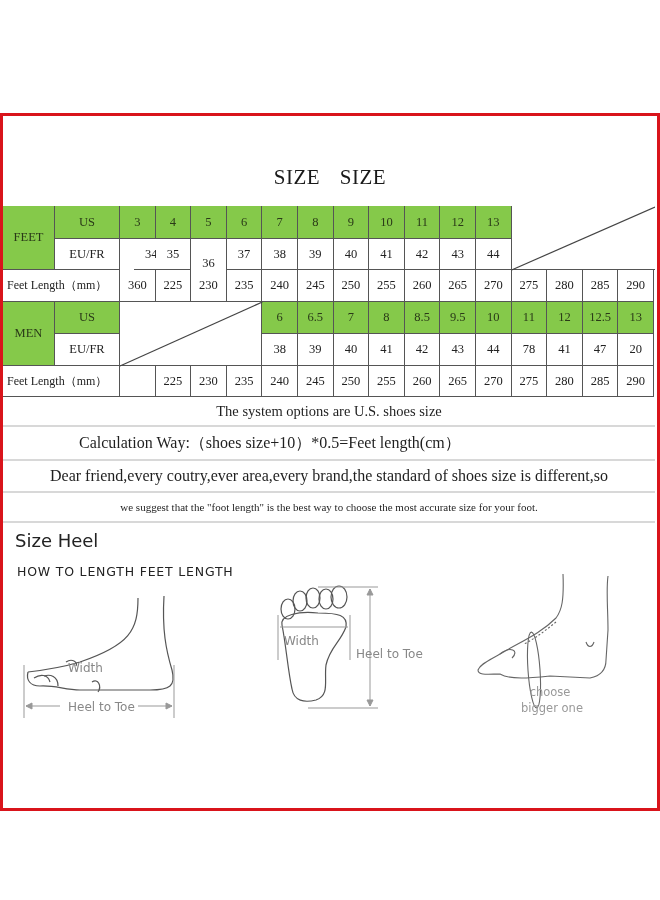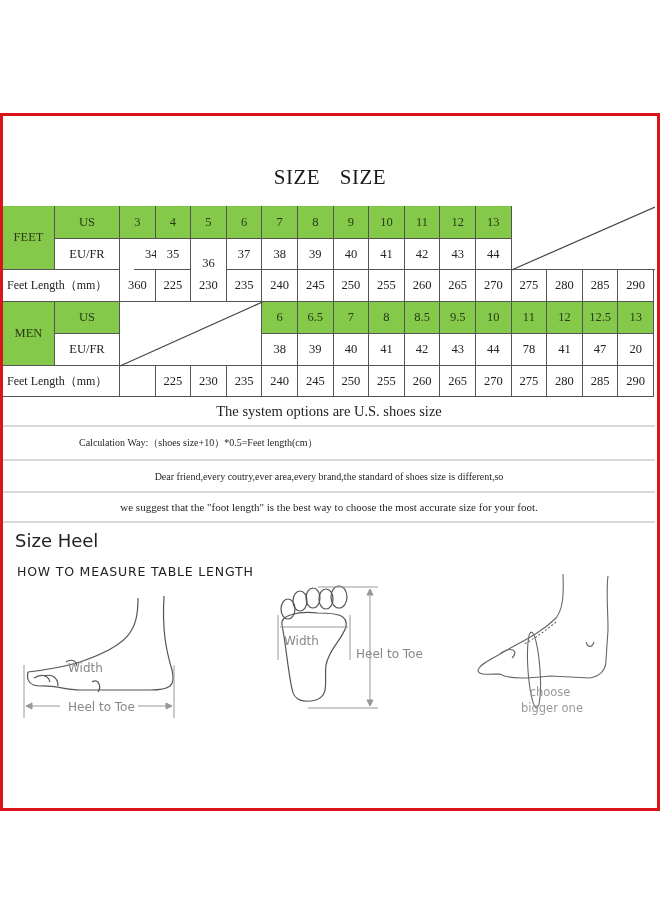--- a/index.html
+++ b/index.html
@@ -29,21 +29,21 @@
 
   .diag-svg { position: absolute; pointer-events: none; }
 
   
   .info-row {
     position: absolute; left: 3px; width: 652px;
     display: flex; align-items: center; justify-content: center;
     border-bottom: 2px solid #d8d8d8; color: #1f1f1f;
   }
   .info-row.big { font-size: 14.5px; }
-  .info-row.med { font-size: 10px; }
+  .info-row.med { font-size: 16px; }
   .info-row.small { font-size: 11px; }
   .calc-left { position: absolute; left: 76px; }
   .calc-right { position: absolute; left: 408px; }
 
   .size-info {
     position: absolute; left: 15px; top: 530px; font-family: "DejaVu Sans", sans-serif;
     font-size: 18px; color: #222;
   }
   .how-to {
     position: absolute; left: 17px; top: 564px; font-family: "DejaVu Sans", sans-serif;
@@ -158,21 +158,21 @@
   <span class="calc-left">Calculation Way:（shoes size+10）*0.5=Feet length(cm）</span>
 </div>
 <div class="info-row med" style="top:461px;height:32px;">
   <span>Dear friend,every coutry,ever area,every brand,the standard of shoes size is different,so</span>
 </div>
 <div class="info-row small" style="top:493px;height:30px;">
   <span>we suggest that the "foot length" is the best way to choose the most accurate size for your foot.</span>
 </div>
 
 <div class="size-info">Size Heel</div>
-<div class="how-to">HOW TO MEASURE TABLE LENGTH</div>
+<div class="how-to">HOW TO LENGTH FEET LENGTH</div>
 
 <div class="illus" style="left:20px;top:590px;width:165px;height:130px;">
   <svg width="165" height="130" viewBox="0 0 165 130">
     <g fill="none" stroke="#555" stroke-width="1.2">
       <path d="M118 8 C118 40 110 55 60 72 C40 78 25 80 8 82"></path>
       <path d="M144 6 C142 40 146 60 152 80 C156 96 150 100 130 100 L60 100 C45 100 35 95 20 96 C10 96 6 90 8 82"></path>
       <path d="M14 88 C20 84 28 84 30 92"></path>
       <path d="M24 86 C30 84 38 86 38 96"></path>
       <path d="M46 72 C52 68 58 72 56 76"></path>
       <path d="M72 92 C78 88 82 96 78 102"></path>

